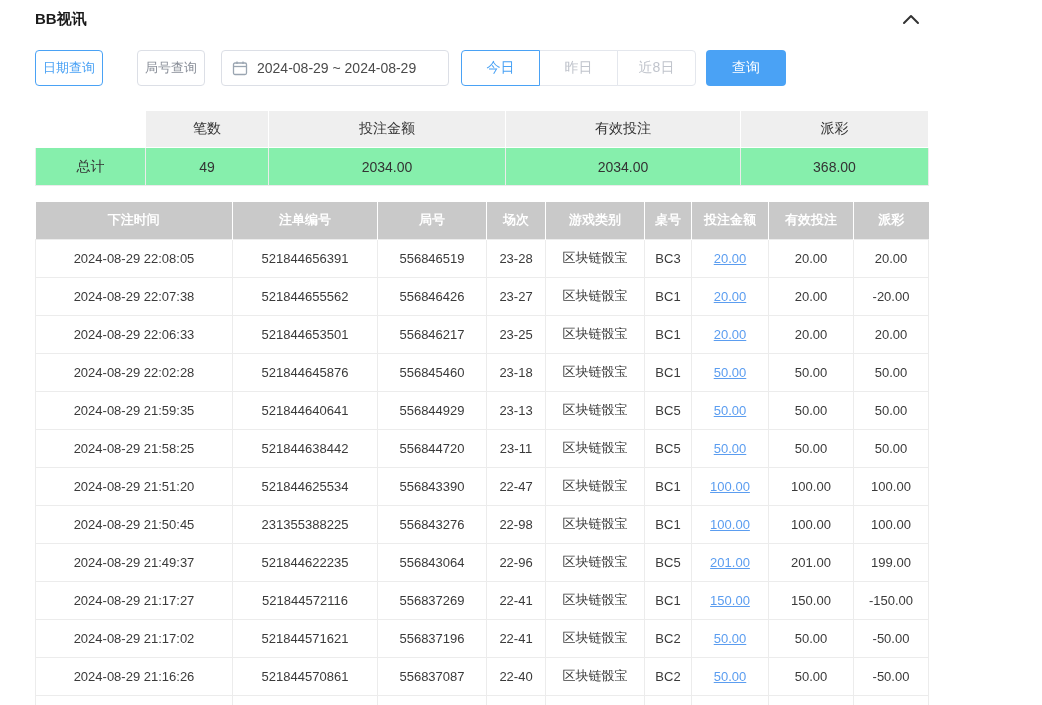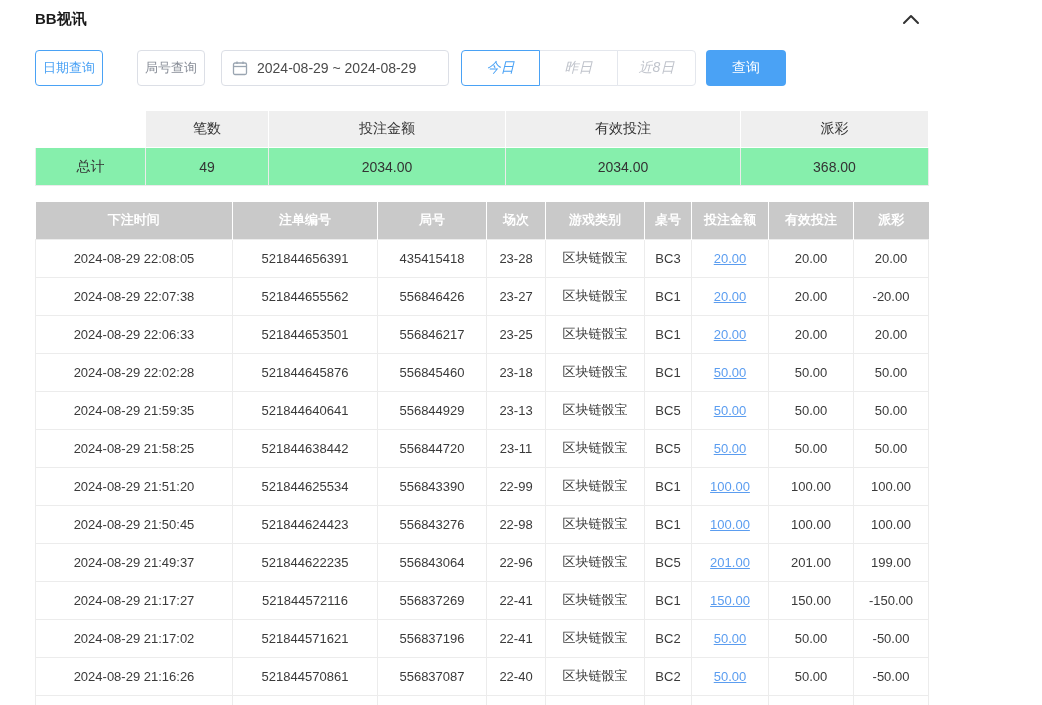--- a/index.html
+++ b/index.html
@@ -29,21 +29,21 @@
     margin-left: 16px; width: 228px; height: 36px;
     border: 1px solid #dcdfe6; border-radius: 4px;
     display: flex; align-items: center; padding: 4px 10px; cursor: pointer; background: #fff;
   }
   .cal-icon { display: flex; margin-right: 9px; }
   .date-text { font-size: 14px; color: #4a4a4a; white-space: nowrap; }
   .range-group { display: flex; margin-left: 12px; }
   .range-btn {
     width: 79px; height: 36px; background: #fff;
     border: 1px solid #e4e7ed; font-size: 14px; color: #c0c4cc;
-    cursor: pointer; margin-left: -1px; font-family: inherit; font-style: italic;
+    cursor: pointer; margin-left: -1px; font-family: inherit;
   }
   .range-btn:first-child { border-radius: 4px 0 0 4px; margin-left: 0; }
   .range-btn:last-child { border-radius: 0 4px 4px 0; }
   .range-btn.active { border-color: var(--accent); color: var(--accent); position: relative; z-index: 1; }
   .search-btn {
     margin-left: 10px; width: 80px; height: 36px;
     background: var(--accent); color: #fff; border: none; border-radius: 4px;
     font-size: 14px; cursor: pointer; font-family: inherit;
   }
 
@@ -162,21 +162,21 @@
         <th>投注金额</th>
         <th>有效投注</th>
         <th>派彩</th>
       </tr>
     </thead>
     <tbody>
 
         <tr>
           <td>2024-08-29 22:08:05</td>
           <td>521844656391</td>
-          <td>435415418</td>
+          <td>556846519</td>
           <td>23-28</td>
           <td>区块链骰宝</td>
           <td>BC3</td>
           <td><a class="bet-link">20.00</a></td>
           <td>20.00</td>
           <td>20.00</td>
         </tr>
 
         <tr>
           <td>2024-08-29 22:07:38</td>
@@ -235,31 +235,31 @@
           <td>BC5</td>
           <td><a class="bet-link">50.00</a></td>
           <td>50.00</td>
           <td>50.00</td>
         </tr>
 
         <tr>
           <td>2024-08-29 21:51:20</td>
           <td>521844625534</td>
           <td>556843390</td>
-          <td>22-99</td>
+          <td>22-47</td>
           <td>区块链骰宝</td>
           <td>BC1</td>
           <td><a class="bet-link">100.00</a></td>
           <td>100.00</td>
           <td>100.00</td>
         </tr>
 
         <tr>
           <td>2024-08-29 21:50:45</td>
-          <td>521844624423</td>
+          <td>231355388225</td>
           <td>556843276</td>
           <td>22-98</td>
           <td>区块链骰宝</td>
           <td>BC1</td>
           <td><a class="bet-link">100.00</a></td>
           <td>100.00</td>
           <td>100.00</td>
         </tr>
 
         <tr>

